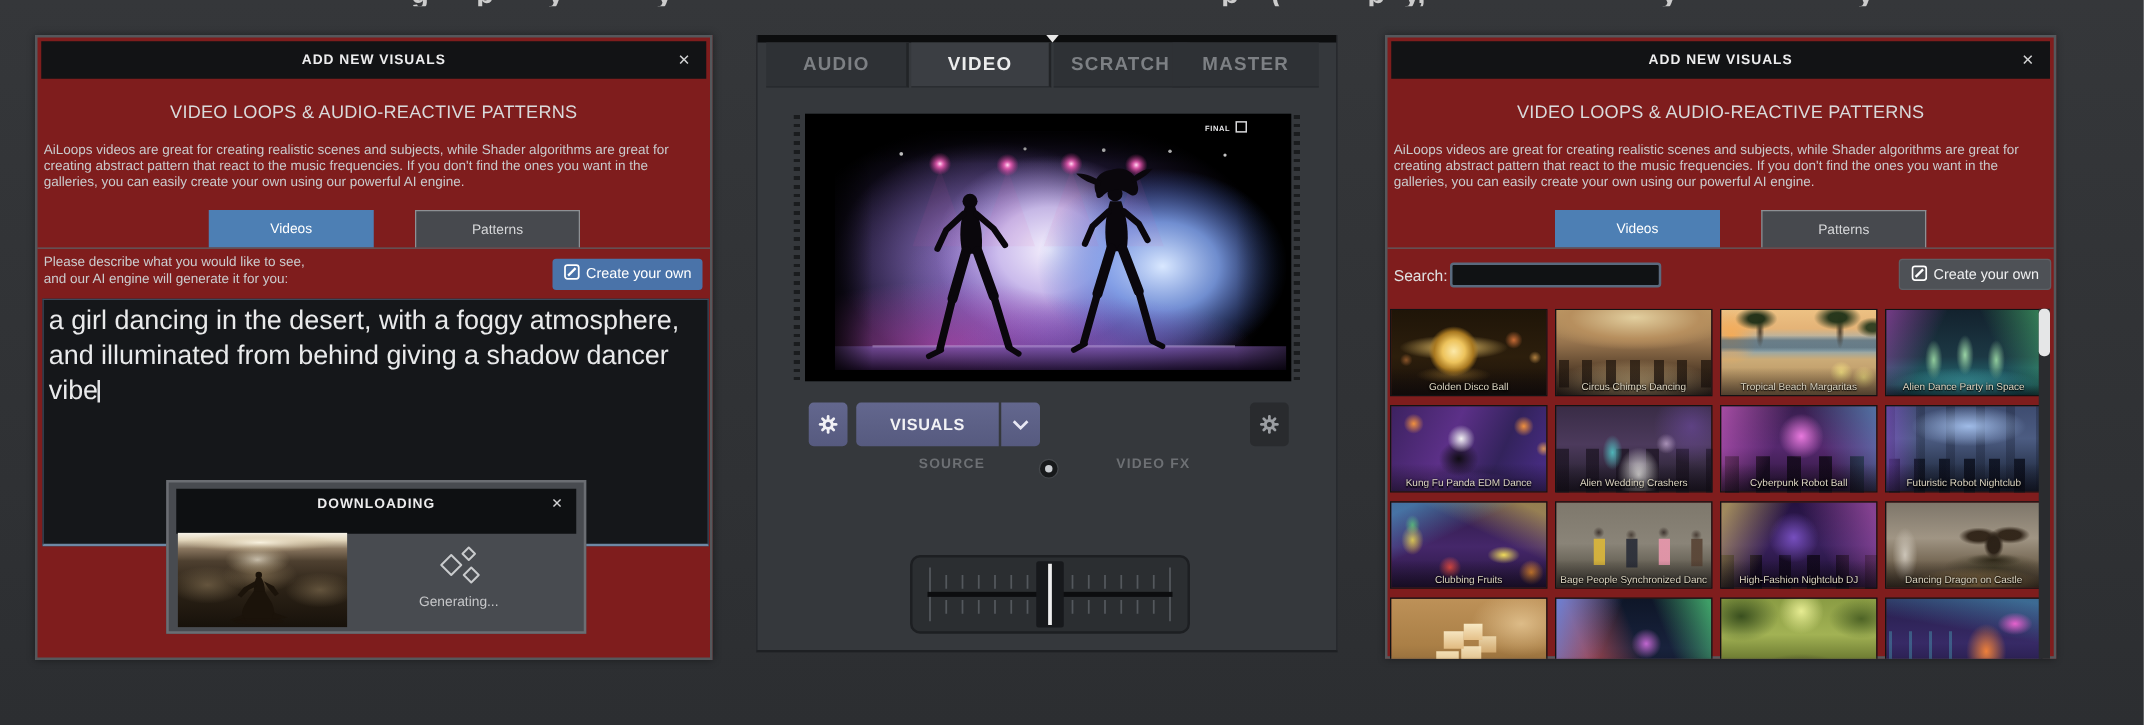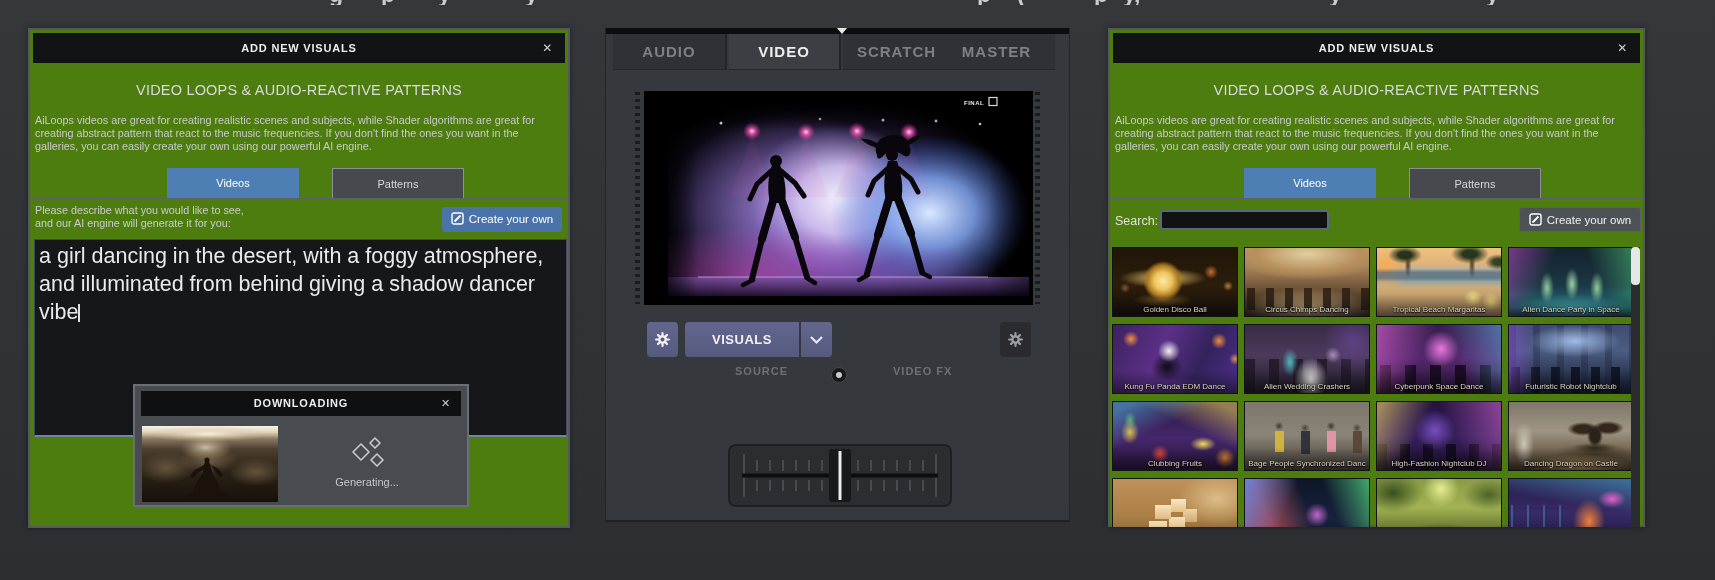--- a/index.html
+++ b/index.html
@@ -1,19 +1,19 @@
 <!DOCTYPE html>
 <html><head>
 <meta charset="utf-8">
 <style>
   * { margin:0; padding:0; box-sizing:border-box; }
   html,body { width:1715px; height:580px; overflow:hidden; }
   body { font-family:"Liberation Sans", sans-serif; background:linear-gradient(#35373a,#2c2e31); position:relative; }
   
-  .dlg { position:absolute; background:#4d7c0f; border:2px solid #55585c; box-shadow:0 0 6px rgba(0,0,0,.4); }
+  .dlg { position:absolute; background:#7f1d1d; border:2px solid #55585c; box-shadow:0 0 6px rgba(0,0,0,.4); }
   .dlg-head { position:absolute; left:3px; right:3px; top:3px; height:30px; background:#121315; color:#ededee;
     font-size:11px; font-weight:bold; letter-spacing:.8px; text-align:center; line-height:30px; }
   .dlg-x { position:absolute; right:10px; top:0; color:#d2d3d4; font-weight:normal; font-size:12px; }
   .dlg-title { position:absolute; left:0; right:0; top:52px; text-align:center; color:#d9dadb; font-size:14.5px; letter-spacing:.2px; }
   .dlg-para { position:absolute; left:5px; right:5px; top:84px; color:#c9cacc; font-size:10.8px; line-height:12.8px; }
   .tab { position:absolute; top:138px; height:30px; width:132px; font-size:11px; text-align:center; line-height:30px; }
   .tab.on { background:#4d7fb4; color:#fff; }
   .tab.off { background:#47494e; color:#d6d7d9; border:1px solid #8d9094; border-bottom:none; }
   .divider { position:absolute; left:0; right:0; top:168px; height:1px; background:#5d6065; }
   .createbtn { position:absolute; height:25px; border-radius:3px; color:#fff; font-size:11.5px; line-height:25px; text-align:center; }
@@ -278,21 +278,21 @@
   <div class="divider"></div>
   <div style="position:absolute; left:5px; top:174px; color:#cbccce; font-size:10.8px; line-height:12.8px;">Please describe what you would like to see,<br>and our AI engine will generate it for you:</div>
   <div class="createbtn" style="left:412px; top:177px; width:120px; background:#4a73a9;">
     <svg width="13" height="13" style="vertical-align:-2px; margin-right:5px;">
         <rect x="1" y="1" width="11" height="11" rx="2" fill="none" stroke="#fff" stroke-width="1.4"></rect>
         <line x1="3.5" y1="9.5" x2="9.5" y2="3.5" stroke="#fff" stroke-width="1.8"></line>
       </svg>Create your own</div>
   <div style="position:absolute; left:4px; top:209px; width:533px; height:198px; background:#15171a; border:1px solid #3a4a5c; border-bottom:2px solid #6e88a4; color:#e9eaeb; font-size:21.5px; line-height:28px; padding:2px 6px 2px 4px; white-space:nowrap;">a girl dancing in the desert, with a foggy atmosphere,<br>and illuminated from behind giving a shadow dancer<br>vibe<span style="display:inline-block;width:2px;height:18px;background:#dfe0e2;vertical-align:-3px;"></span></div>
 
   <div style="position:absolute; left:103px; top:354px; width:336px; height:123px; background:#484b50; border:2px solid #6b6e73;">
-    <div style="position:absolute; left:6px; right:6px; top:5px; height:25px; background:#0e1012; color:#ececed; font-size:11px; font-weight:bold; letter-spacing:.8px; text-align:center; line-height:25px;">DOWNLOADING<span style="position:absolute; right:10px; color:#d2d3d4; font-weight:normal; font-size:11px;">✕</span></div>
+    <div style="position:absolute; left:6px; right:6px; top:5px; height:36px; background:#0e1012; color:#ececed; font-size:11px; font-weight:bold; letter-spacing:.8px; text-align:center; line-height:25px;">DOWNLOADING<span style="position:absolute; right:10px; color:#d2d3d4; font-weight:normal; font-size:11px;">✕</span></div>
     <div style="position:absolute; left:7px; top:40px; width:136px; height:76px; overflow:hidden;">
       <svg width="136" height="76">
         <defs>
           <linearGradient id="dd1" x1="0" y1="0" x2="0" y2="1">
             <stop offset="0" stop-color="#f8f4ea"></stop>
               <stop offset=".08" stop-color="#e2d6bc"></stop>
             <stop offset=".17" stop-color="#8a7760"></stop>
               <stop offset=".3" stop-color="#4e4030"></stop>
             <stop offset=".55" stop-color="#2e2418"></stop>
               <stop offset="1" stop-color="#17110a"></stop>
@@ -363,21 +363,21 @@
       <div class="th" style="left:398px;top:0px;background:radial-gradient(ellipse 7px 16px at 38px 40px,rgba(150,210,160,.95),rgba(150,210,160,0)),radial-gradient(ellipse 7px 16px at 63px 36px,rgba(160,220,170,.95),rgba(160,220,170,0)),radial-gradient(ellipse 7px 16px at 88px 40px,rgba(150,210,160,.95),rgba(150,210,160,0)),linear-gradient(115deg,rgba(200,80,210,.5) 2%,rgba(200,80,210,0) 32%),linear-gradient(245deg,rgba(90,230,130,.45) 2%,rgba(90,230,130,0) 32%),radial-gradient(ellipse 60px 14px at 63px 60px,rgba(90,220,230,.65),rgba(90,220,230,0)),linear-gradient(180deg,#13222e 0%,#1c3844 55%,#237078 88%,#14444c 100%)">
         <span class="lb">Alien Dance Party in Space</span>
       </div>
       <div class="th" style="left:2px;top:77px;background:radial-gradient(circle 8px at 18px 14px,rgba(250,150,60,.95),rgba(250,150,60,0)),radial-gradient(circle 8px at 106px 16px,rgba(250,150,60,.95),rgba(250,150,60,0)),radial-gradient(circle 6px at 122px 34px,rgba(250,170,80,.8),rgba(250,170,80,0)),radial-gradient(circle 11px at 56px 26px,rgba(245,245,245,.98),rgba(245,245,245,0)),radial-gradient(ellipse 16px 14px at 54px 42px,rgba(15,12,18,.98),rgba(15,12,18,0)),radial-gradient(ellipse 40px 10px at 60px 62px,rgba(120,70,200,.6),rgba(120,70,200,0)),linear-gradient(115deg,#3c2260 0%,#5c3088 38%,#33235c 68%,#4c2e8c 100%)">
         <span class="lb">Kung Fu Panda EDM Dance</span>
       </div>
       <div class="th" style="left:134px;top:77px;background:radial-gradient(ellipse 17px 22px at 66px 55px,rgba(242,240,238,.97),rgba(242,240,238,0)),radial-gradient(ellipse 8px 14px at 45px 37px,rgba(80,195,195,.9),rgba(80,195,195,0)),radial-gradient(circle 8px at 88px 30px,rgba(225,200,235,.6),rgba(225,200,235,0)),radial-gradient(circle 30px at 108px 16px,rgba(120,80,180,.5),rgba(120,80,180,0)),repeating-linear-gradient(90deg,rgba(28,20,34,.75) 0px,rgba(28,20,34,.75) 10px,rgba(28,20,34,0) 10px,rgba(28,20,34,0) 24px) 0px 34px / 126px 36px no-repeat,linear-gradient(180deg,#392c46 0%,#4c3a5c 45%,#33293e 75%,#241c2c 100%)">
         <span class="lb">Alien Wedding Crashers</span>
       </div>
       <div class="th" style="left:266px;top:77px;background:linear-gradient(115deg,rgba(245,110,225,.55) 2%,rgba(245,110,225,0) 38%),linear-gradient(245deg,rgba(110,205,255,.45) 2%,rgba(110,205,255,0) 38%),radial-gradient(circle 18px at 64px 24px,rgba(250,130,235,.9),rgba(250,130,235,0)),repeating-linear-gradient(90deg,rgba(20,10,28,.9) 0px,rgba(20,10,28,.9) 11px,rgba(20,10,28,0) 11px,rgba(20,10,28,0) 25px) 3px 40px / 126px 30px no-repeat,linear-gradient(180deg,#371e4e 0%,#55286e 48%,#2a1538 100%)">
-        <span class="lb">Cyberpunk Space Dance</span>
+        <span class="lb">Cyberpunk Robot Ball</span>
       </div>
       <div class="th" style="left:398px;top:77px;background:linear-gradient(90deg,rgba(140,80,215,.55) 0%,rgba(140,80,215,0) 22%),radial-gradient(ellipse 46px 16px at 66px 16px,rgba(175,205,250,.85),rgba(175,205,250,0)),repeating-linear-gradient(90deg,rgba(22,28,46,.32) 0px,rgba(22,28,46,.32) 7px,rgba(22,28,46,0) 7px,rgba(22,28,46,0) 24px),repeating-linear-gradient(90deg,rgba(12,16,30,.85) 0px,rgba(12,16,30,.85) 9px,rgba(12,16,30,0) 9px,rgba(12,16,30,0) 20px) 2px 42px / 126px 28px no-repeat,linear-gradient(180deg,#3e4c70 0%,#4c5c82 38%,#2c3852 72%,#1a2338 100%)">
         <span class="lb">Futuristic Robot Nightclub</span>
       </div>
       <div class="th" style="left:2px;top:154px;background:linear-gradient(155deg,rgba(90,200,250,.5) 8%,rgba(90,200,250,0) 38%),linear-gradient(205deg,rgba(250,225,90,.5) 8%,rgba(250,225,90,0) 38%),radial-gradient(ellipse 9px 12px at 17px 30px,rgba(240,200,60,.95),rgba(240,200,60,0)),radial-gradient(ellipse 6px 8px at 17px 18px,rgba(90,180,70,.9),rgba(90,180,70,0)),radial-gradient(circle 9px at 47px 52px,rgba(245,80,70,.95),rgba(245,80,70,0)),radial-gradient(ellipse 13px 7px at 90px 42px,rgba(250,230,90,.95),rgba(250,230,90,0)),radial-gradient(circle 10px at 112px 56px,rgba(250,150,50,.95),rgba(250,150,50,0)),linear-gradient(180deg,#2e1a46 0%,#45276a 52%,#281640 100%)">
         <span class="lb">Clubbing Fruits</span>
       </div>
       <div class="th" style="left:134px;top:154px;background:radial-gradient(circle 4.5px at 34px 24px,rgba(60,50,45,.95),rgba(60,50,45,0)),radial-gradient(circle 4.5px at 60px 26px,rgba(70,60,52,.95),rgba(70,60,52,0)),radial-gradient(circle 4.5px at 86px 24px,rgba(60,50,45,.95),rgba(60,50,45,0)),radial-gradient(circle 4.5px at 112px 26px,rgba(70,58,50,.95),rgba(70,58,50,0)),linear-gradient(180deg,rgba(215,180,60,.95),rgba(215,180,60,.95)) 30px 29px / 9px 21px no-repeat,linear-gradient(180deg,rgba(45,48,58,.95),rgba(45,48,58,.95)) 56px 29px / 9px 23px no-repeat,linear-gradient(180deg,rgba(228,150,170,.95),rgba(228,150,170,.95)) 82px 29px / 9px 21px no-repeat,linear-gradient(180deg,rgba(90,70,55,.95),rgba(90,70,55,.95)) 108px 29px / 9px 22px no-repeat,linear-gradient(180deg,#7e786c 0%,#8a8478 48%,#696458 72%,#4e4a40 100%)">
         <span class="lb">Bage People Synchronized Danc</span>
       </div>

